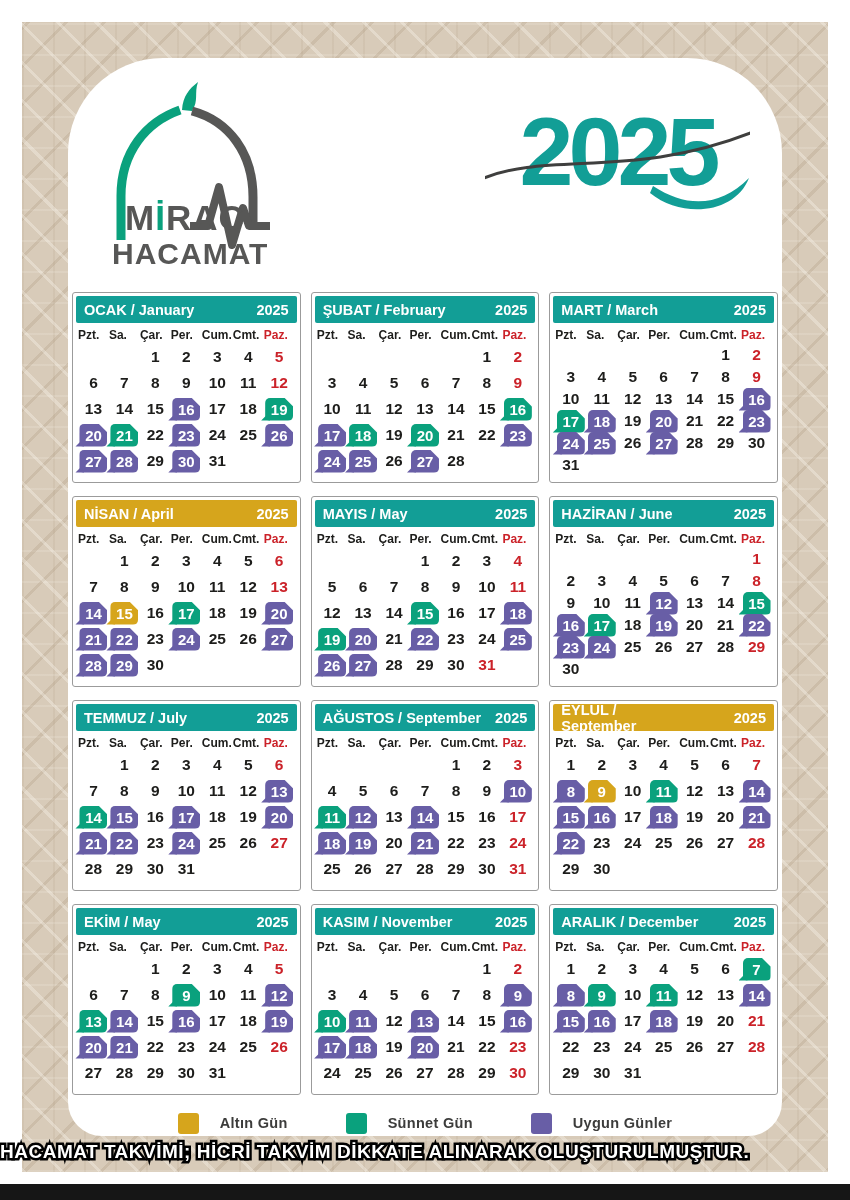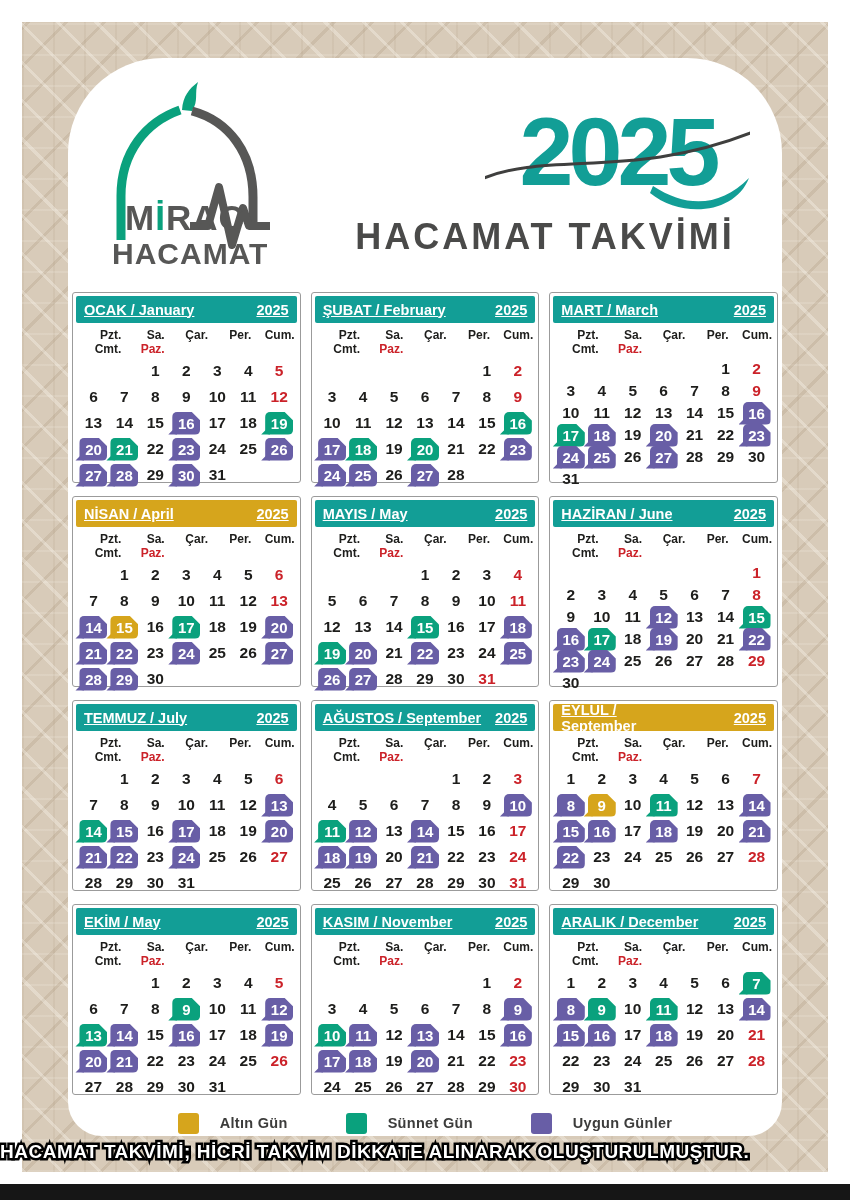--- a/index.html
+++ b/index.html
@@ -49,28 +49,28 @@
   .months {
     display:grid; grid-template-columns:repeat(3,1fr);
     gap:13px 10px; padding:0 4px;
   }
   .month {
     background:#fff; border:1px solid #9b9b9b; border-radius:3px;
     height:191px; padding:3px 3px 0;
   }
   .mh {
     height:27px; display:flex; align-items:center; justify-content:space-between;
-    padding:0 8px; color:#fff; font-weight:700; font-size:14.5px; border-radius:2px;text-decoration:underline;
+    padding:0 8px; color:#fff; font-weight:700; font-size:14.5px; border-radius:2px;
   }
   .hd-teal { background:var(--teal-header,#129e96); }
   .hd-gold { background:var(--gold,#d6a51c);gap:39px; }
   .wd {
-    display:grid; grid-template-columns:repeat(5,1fr);
+    display:grid; grid-template-columns:repeat(7,1fr);
     padding:5px 2px 1px; font-size:12px; font-weight:700; color:var(--ink,#1d1d1b);
-    text-align:right;
+    text-align:left;
   }
   .wd .sun { color:var(--red,#cb2229); }
   .days {
     display:grid; grid-template-columns:repeat(7,1fr); grid-auto-rows:26px;
     padding:1px 2px 2px; align-items:center; justify-items:center;
   }
   .days.six { grid-auto-rows:22px; }
   .cell { font-size:15.5px; font-weight:700; color:var(--ink,#1d1d1b); line-height:1; }
   .cell.red { color:var(--red,#cb2229); }
 
@@ -136,21 +136,20 @@
     </svg>
 
     <div class="year-wrap">
       <div class="big-year">2025</div>
       <svg class="year-swoosh" viewBox="0 0 265 132">
         <path d="M-6 92 C 62 62, 148 92, 268 44" fill="none" stroke="#3f3f3e" stroke-width="3"></path>
         <path d="M168 98 C 203 121, 236 118, 264 90 C 250 126, 197 131, 165 105 Z" fill="#129e96"></path>
       </svg>
     </div>
 
-    <div class="cal-title">HACAMAT TAKVİMİ</div>
   </div>
 
   <div class="months">
   <div class="month">
     <div class="mh hd-teal">
       <span class="mh-name">OCAK / January</span>
       <span class="mh-year">2025</span>
     </div>
     <div class="wd">
           <span>Pzt.</span>

